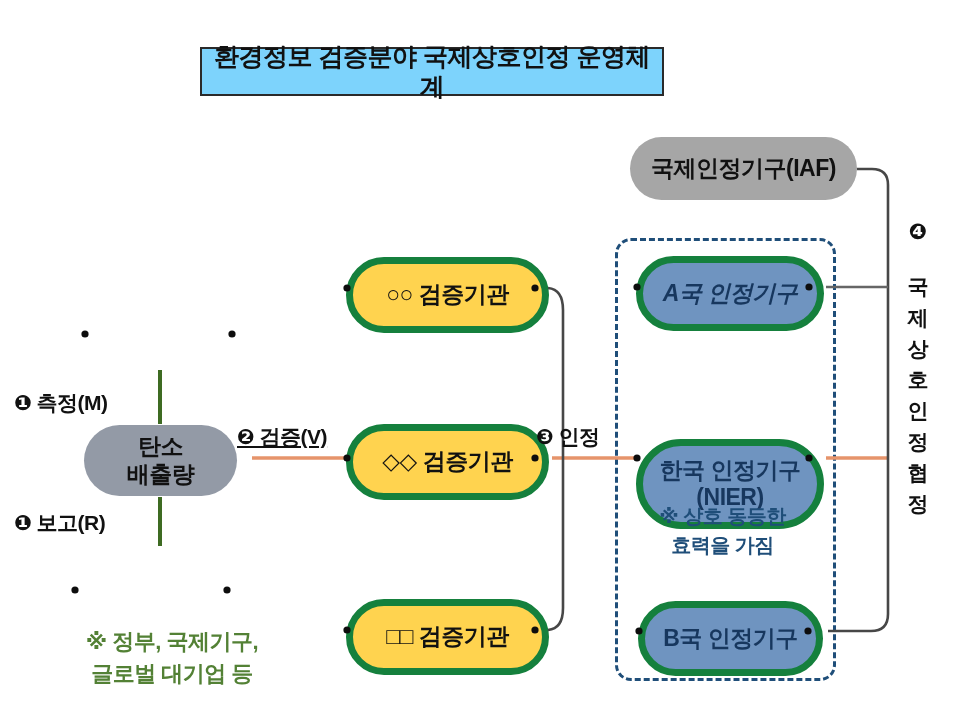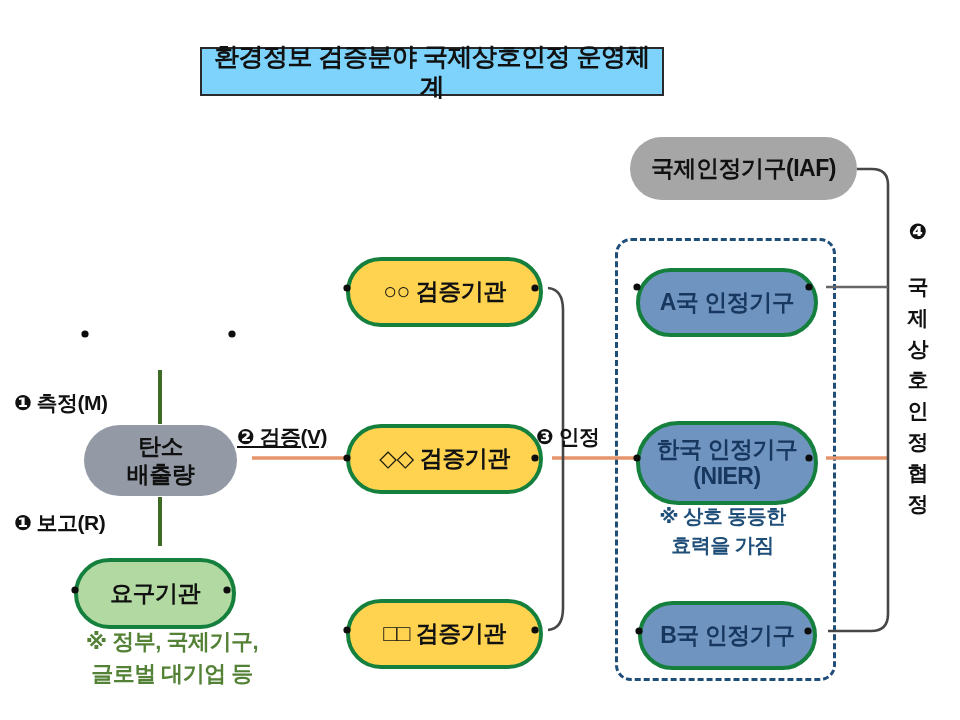--- a/index.html
+++ b/index.html
@@ -15,30 +15,30 @@
   .p-dark{stroke:var(--line-dark);stroke-width:2.6;}
   .p-gray{stroke:var(--line-gray);stroke-width:2.6;}
   .mk-orange{fill:var(--orange);} .mk-green{fill:var(--dark-green);}
   .mk-dark{fill:var(--line-dark);} .mk-gray{fill:var(--line-gray);}
   .dot{fill:#0d0d0d;}
 
   
   .box{position:absolute;display:flex;flex-direction:column;align-items:center;
        justify-content:center;text-align:center;font-weight:bold;z-index:2;
        line-height:1.18;letter-spacing:-0.5px;}
-  .pill{border:4px solid #15803d;border-radius:999px;}
+  .pill{border:7px solid #15803d;border-radius:999px;}
   .title-box{left:200px;top:47px;width:460px;height:45px;border:2.5px solid #2a2a2a;
        font-size:25px;letter-spacing:-0.5px;background:#7dd3fc;}
   .iaf{left:630px;top:137px;width:227px;height:63px;border-radius:33px;
        background:var(--gray-iaf);font-size:23px;}
   .dashed-frame{position:absolute;left:615px;top:238px;width:215px;height:437px;
        border:3.5px dashed var(--navy);border-radius:16px;z-index:1;}
   .accred{background:var(--blue);color:var(--navy-text);font-size:23px;}
-  .accred-a{left:636px;top:268px;width:174px;height:61px;}
-  .accred-kr{left:636px;top:421px;width:174px;height:76px;}
+  .accred-a{left:636px;top:256px;width:174px;height:61px;font-style:italic;}
+  .accred-kr{left:636px;top:439px;width:174px;height:76px;}
   .accred-b{left:638px;top:601px;width:171px;height:61px;}
   .verifier{background:var(--yellow);font-size:23px;left:346px;width:189px;height:62px;}
   .v1{top:257px;} .v2{top:424px;} .v3{top:599px;}
   .company{left:84px;top:300px;width:149px;height:68px;background:var(--green);font-size:22px;}
   .company .hanja{color:var(--dark-green);}
   .carbon{left:84px;top:425px;width:153px;height:71px;background:var(--gray-carbon);
        border-radius:999px;font-size:23px;}
   .demand{left:74px;top:558px;width:154px;height:63px;background:var(--green);font-size:23px;}
 
   
@@ -140,23 +140,20 @@
   <div class="box pill verifier v3">
     <span>□□ 검증기관</span>
   </div>
 
 
   <div class="box carbon">
     <span>탄소</span>
     <span>배출량</span>
   </div>
 
-  <div class="box pill demand">
-    <span>요구기관</span>
-  </div>
 
   <div class="lbl lbl-measure">❶ 측정(M)</div>
   <div class="lbl lbl-report">❶ 보고(R)</div>
   <div class="lbl lbl-verify">❷ 검증(V)</div>
   <div class="lbl lbl-accredit">❸ 인정</div>
 
   <div class="mra">
     <span class="num">❹</span>
     <span class="ch first">국</span>
     <span class="ch">제</span>

